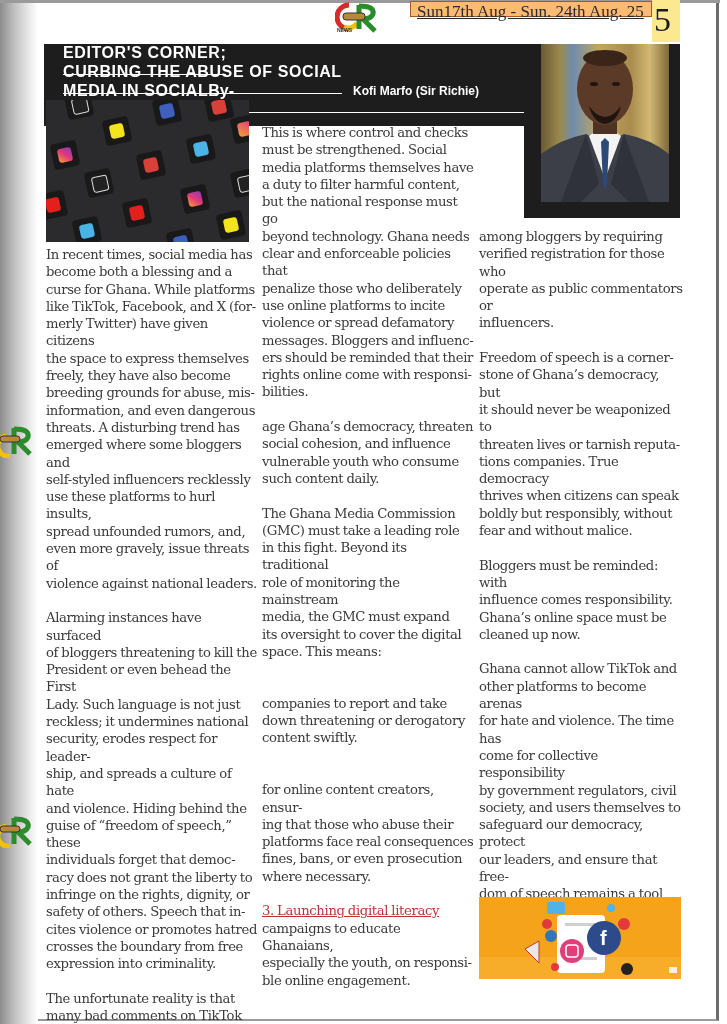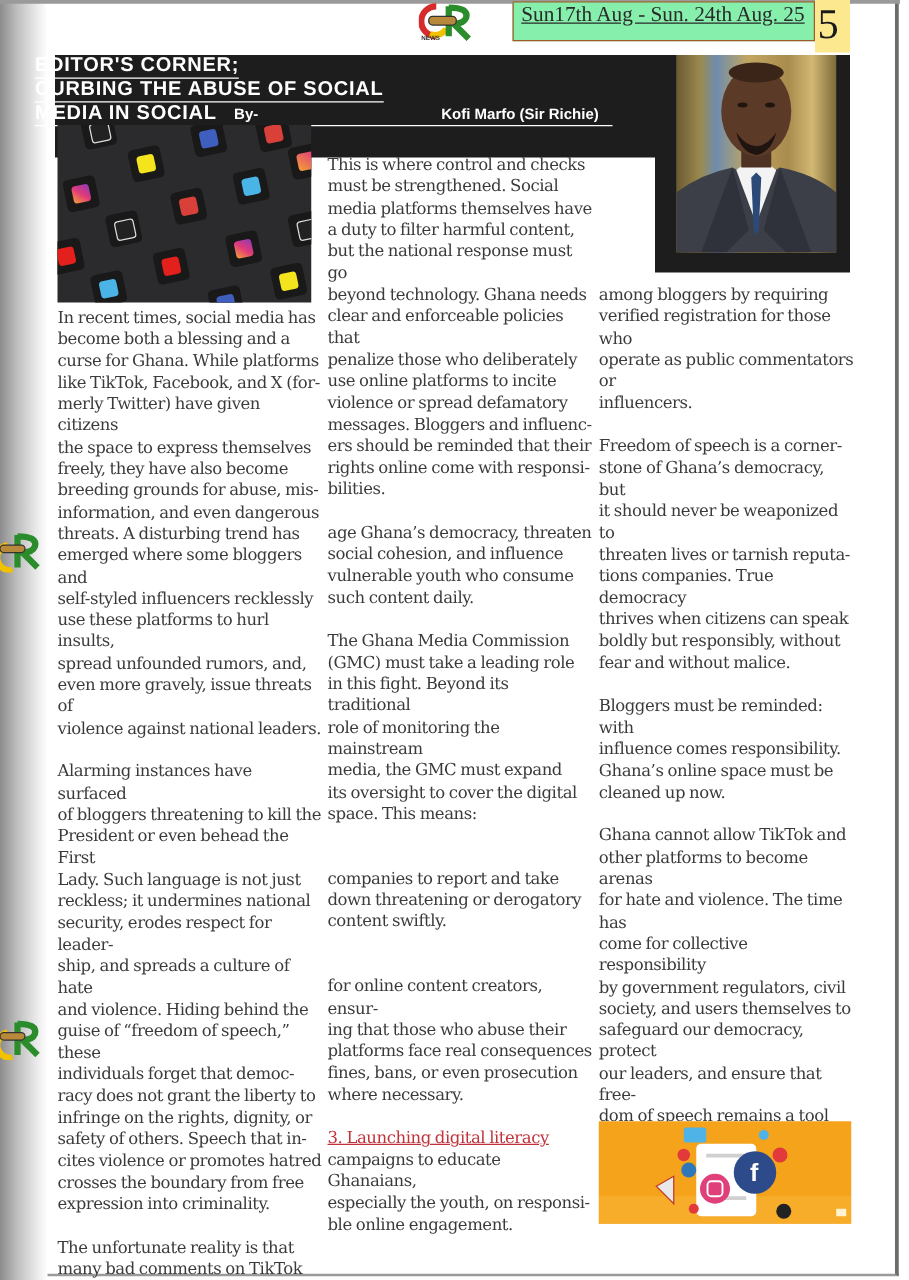--- a/index.html
+++ b/index.html
@@ -20,54 +20,54 @@
     background: linear-gradient(to right, #8c8c8c 0%, #bdbdbd 35%, #e8e8e8 75%, #ffffff 100%);
   }
   .top-line { position:absolute; left:0; top:0; width:720px; height:3px; background:#9a9a9a; }
 
   
   .logo { position: absolute; left: 335px; top: 1px; width: 52px; height: 32px; }
   .side-logo { position: absolute; left: 0; width: 36px; height: 36px; }
 
   
   .date-banner {
-    position: absolute; left: 410px; top: 1px; width: 242px; height: 32px;
-    background: #86efac; border: 1px solid #a05a2c;
+    position: absolute; left: 410px; top: 1px; width: 242px; height: 16px;
+    background: #fdba74; border: 1px solid #a05a2c;
     font-family: "Liberation Serif", serif; font-size: 17px; color: #2a2a2a;
     line-height: 20px; padding-left: 6px; box-sizing: border-box;
     text-decoration: underline;
   }
   .page-num-bg {
     position: absolute; left: 652px; top: 0; width: 28px; height: 42px;
     background: #fbe88f;
   }
   .page-num {
     position: absolute; left: 654px; top: 0px;
     font-family: "Liberation Serif", serif; font-size: 34px; color: #1a1a1a; line-height: 40px;
   }
 
   
   .header-band {
     position: absolute; left: 44px; top: 44px; width: 636px; height: 82px; background: #1d1d1d;
   }
   .head-line {
-    position: absolute; left: 28px;
+    position: absolute; left: 63px;
     font-family: "Liberation Sans", sans-serif; font-weight: bold;
     color: #ffffff; font-size: 16px; letter-spacing: 0.6px; line-height: 18px;
-    border-bottom: 1px solid #ffffff; padding-bottom: 0;
+    border-bottom: 1px solid #ffffff; padding-bottom: 12px;
   }
   .head-line.l1 { top: 44px; }
   .head-line.l2 { top: 63px; }
   .head-line.l3 { top: 82px; width: 462px; }
   .byline {
     position: absolute; left: 353px; top: 82px;
     font-family: "Liberation Sans", sans-serif; font-weight: bold;
     color: #ffffff; font-size: 12px; line-height: 18px;
   }
-  .head-line .by { font-size: 12px; letter-spacing: 0; margin-left: 14px; }
+  .head-line .by { font-size: 16px; letter-spacing: 0; }
 
   
   .portrait-frame {
     position: absolute; left: 524px; top: 44px; width: 156px; height: 174px; background: #1d1d1d;
   }
   .portrait {
     position: absolute; left: 541px; top: 44px; width: 128px; height: 158px; overflow: hidden;
     background: linear-gradient(90deg, #6b5a32 0%, #9b8a4e 15%, #6f8cae 25%, #c2a660 45%, #a98c4e 70%, #d2b873 85%, #7c6a3a 100%);
   }
 

